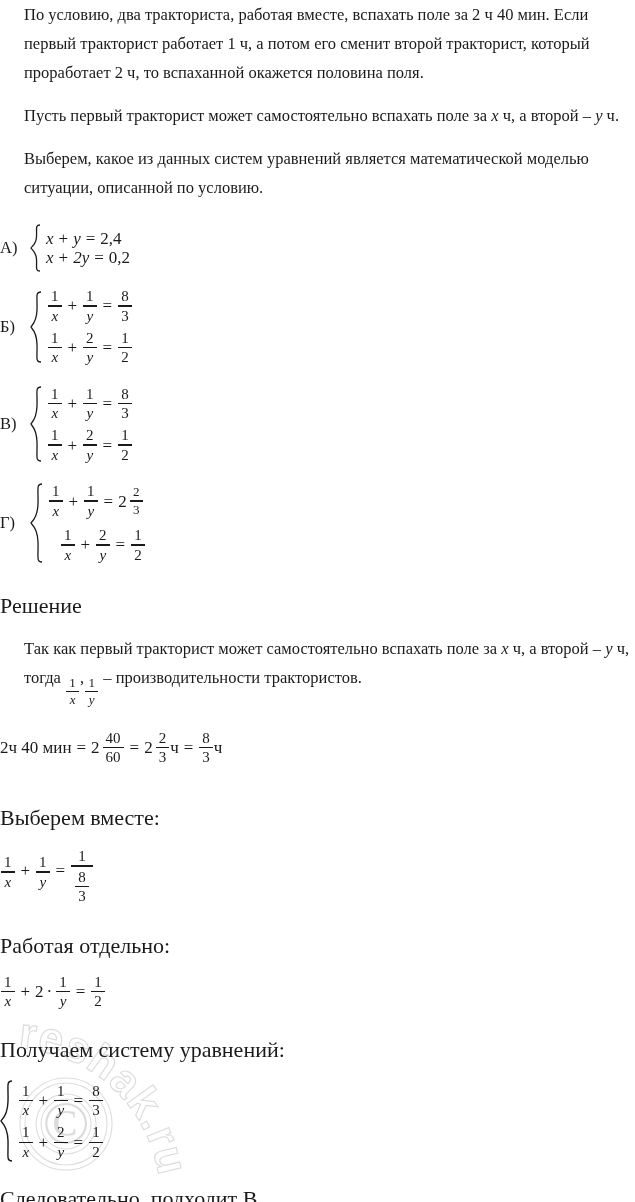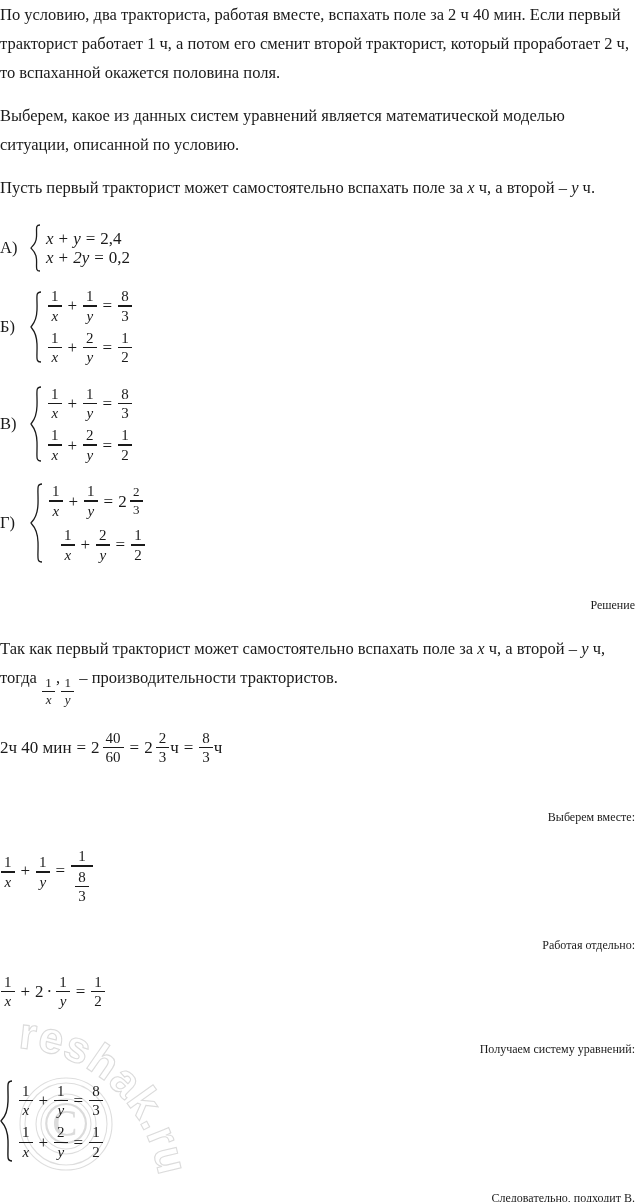--- a/index.html
+++ b/index.html
@@ -39,20 +39,21 @@
   .watermark svg { display:block; width:100%; height:100%; }
 
   
   .content { position: relative; z-index: 2; }
 
   p.para {
     margin: 0 0 14px 0;
     font-size: 16.5px;
     line-height: 29px;
     text-align: left;
+    padding-left: 24px;
   }
   .spacer-8 { height: 8px; }
 
   i.var { font-style: italic; font-family: "Liberation Serif", serif; }
 
   
   .mathline {
     font-size: 17px;
     line-height: 1;
     display: flex;
@@ -124,24 +125,23 @@
   }
   .sys-rows .mathline { margin: 0; }
 
   .sys-rows.gap-a .mathline + .mathline { margin-top: 2px; }
   .sys-rows.gap-b .mathline + .mathline { margin-top: 6px; }
   .sys-rows.gap-g .mathline + .mathline { margin-top: 8px; }
 
   .indent-2 { padding-left: 12px; }
 
   .heading {
-    font-size: 12px;
+    font-size: 22px;
     line-height: 29px;
     margin: 0 0 14px 0;
-    text-align: right;
   }
 
   .eqblock { margin: 0 0 16px 0; }
   .eqblock.big { margin-bottom: 20px; }
 </style>
 </head>
 <body>
 
 <div class="page">
 
@@ -161,25 +161,25 @@
       <text font-family="'Liberation Sans', sans-serif" font-size="44" font-weight="bold" fill="none" stroke="#d5d5d5" stroke-width="1.1" letter-spacing="1">
         <textPath href="#wmArc" startOffset="2">reshak.ru</textPath>
       </text>
     </svg>
   </div>
 
   <div class="content">
 
     <p class="para">По условию, два тракториста, работая вместе, вспахать поле за 2 ч 40 мин. Если первый тракторист работает 1 ч, а потом его сменит второй тракторист, который проработает 2 ч, то вспаханной окажется половина поля.</p>
 
-    <p class="para">Выберем, какое из данных систем уравнений является математической моделью ситуации, описанной по условию.</p>
-
     <p class="para">
       <span>Пусть первый тракторист может самостоятельно вспахать поле за </span><i class="var">x</i><span> ч, а второй – </span><i class="var">y</i><span> ч.</span>
     </p>
+
+    <p class="para">Выберем, какое из данных систем уравнений является математической моделью ситуации, описанной по условию.</p>
 
     <div class="spacer-8"></div>
 
     <div class="system eqblock">
       <span class="sys-label">А)</span>
       <span class="brace">
         <svg width="12" height="48" viewBox="0 0 12 48">
           <path d="M10 1 C5 1 7 5 6.5 13 C6 21 1 23 1 24 C1 25 6 27 6.5 35 C7 43 5 47 10 47" fill="none" stroke="#1a1a1a" stroke-width="1.3"></path>
         </svg>
       </span>

